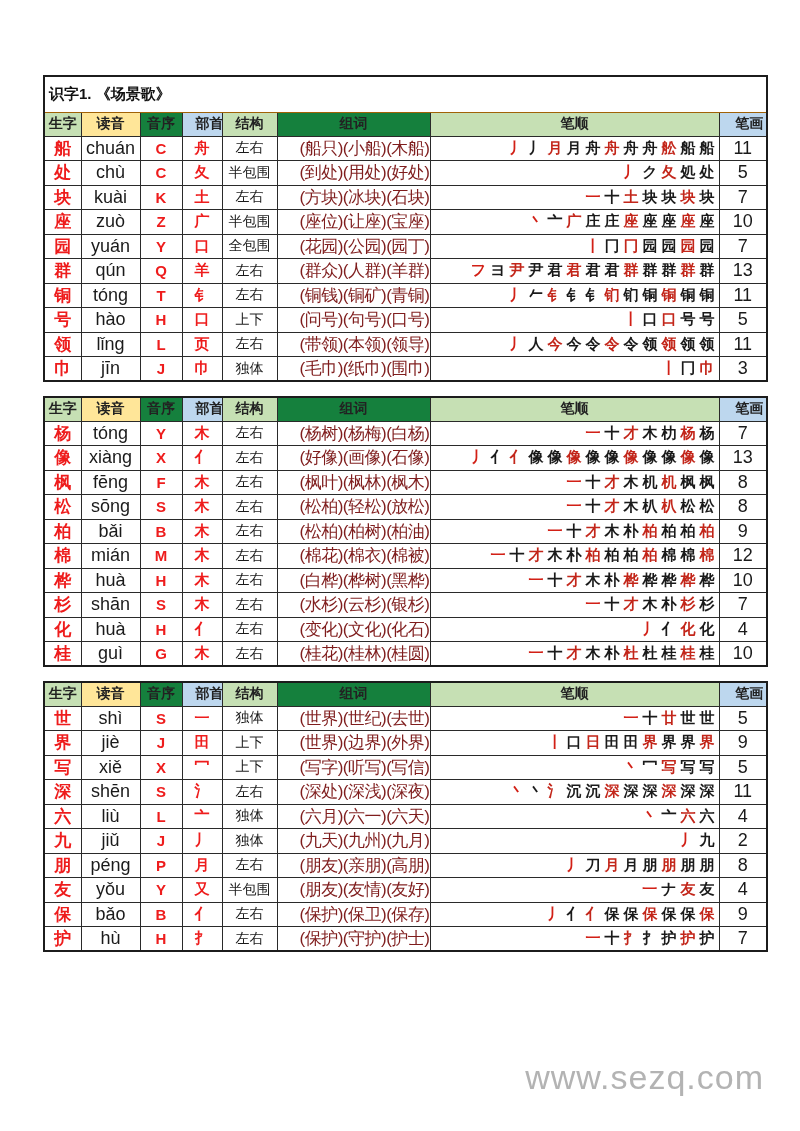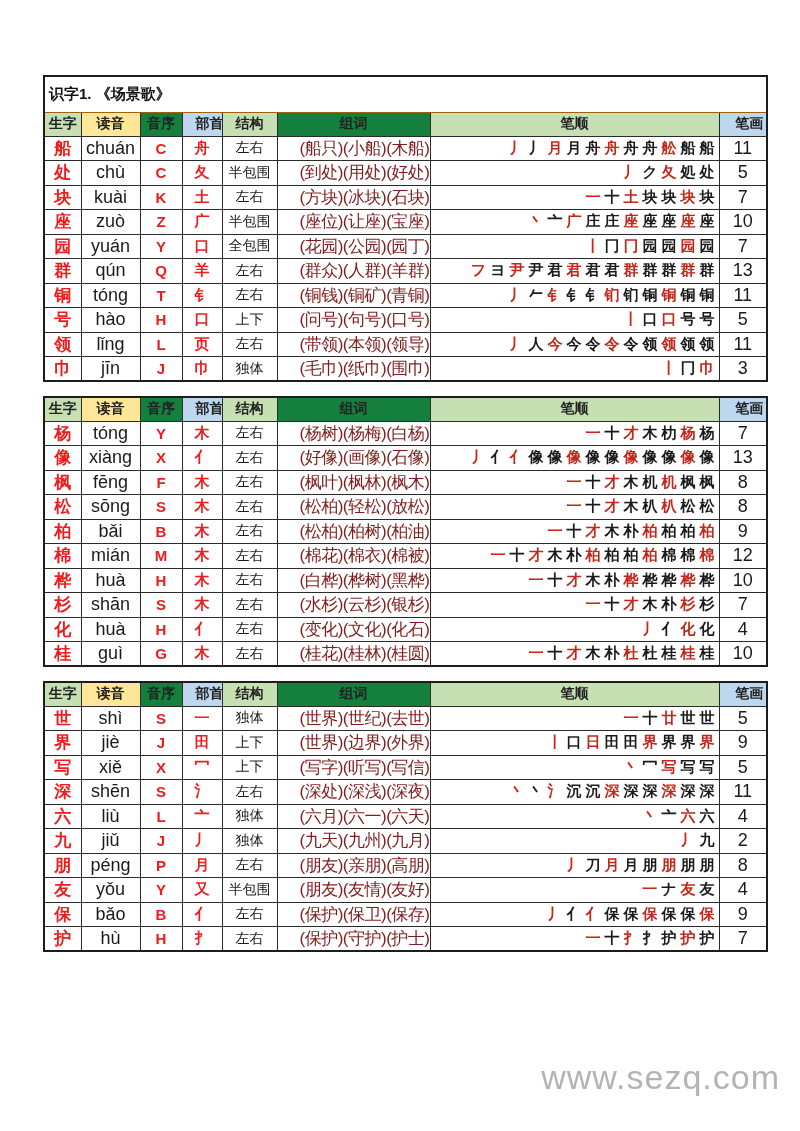--- a/index.html
+++ b/index.html
@@ -33,21 +33,21 @@
   .c-structure { color:#1a1a1a; font-size:14px; }
   .c-words     { color:#7f1d1d; font-size:17px; letter-spacing:-0.5px;text-align:right; }
   .c-count     { color:#1a1a1a; font-size:18px; }
 
   .c-strokes   { text-align:right; padding-left:3px; }
   .c-strokes span { display:inline-block; font-size:15px; color:#1a1a1a;
                     margin-right:4px; font-weight:bold; }
   .c-strokes span:first-child { color:#d22016; }
   .c-strokes span:nth-child(3n) { color:#c3261a; }
 
-  .watermark { position:absolute; right:20px; top:1058px; font-size:34px;
+  .watermark { position:absolute; right:36px; top:1058px; font-size:34px;
                color:#b3b3b3; letter-spacing:1px;
                font-family:"Liberation Sans",sans-serif; }
 </style>
 </head>
 <body>
 
 <div class="page">
   <div class="tables-wrap">
 
     <table class="sheet">

